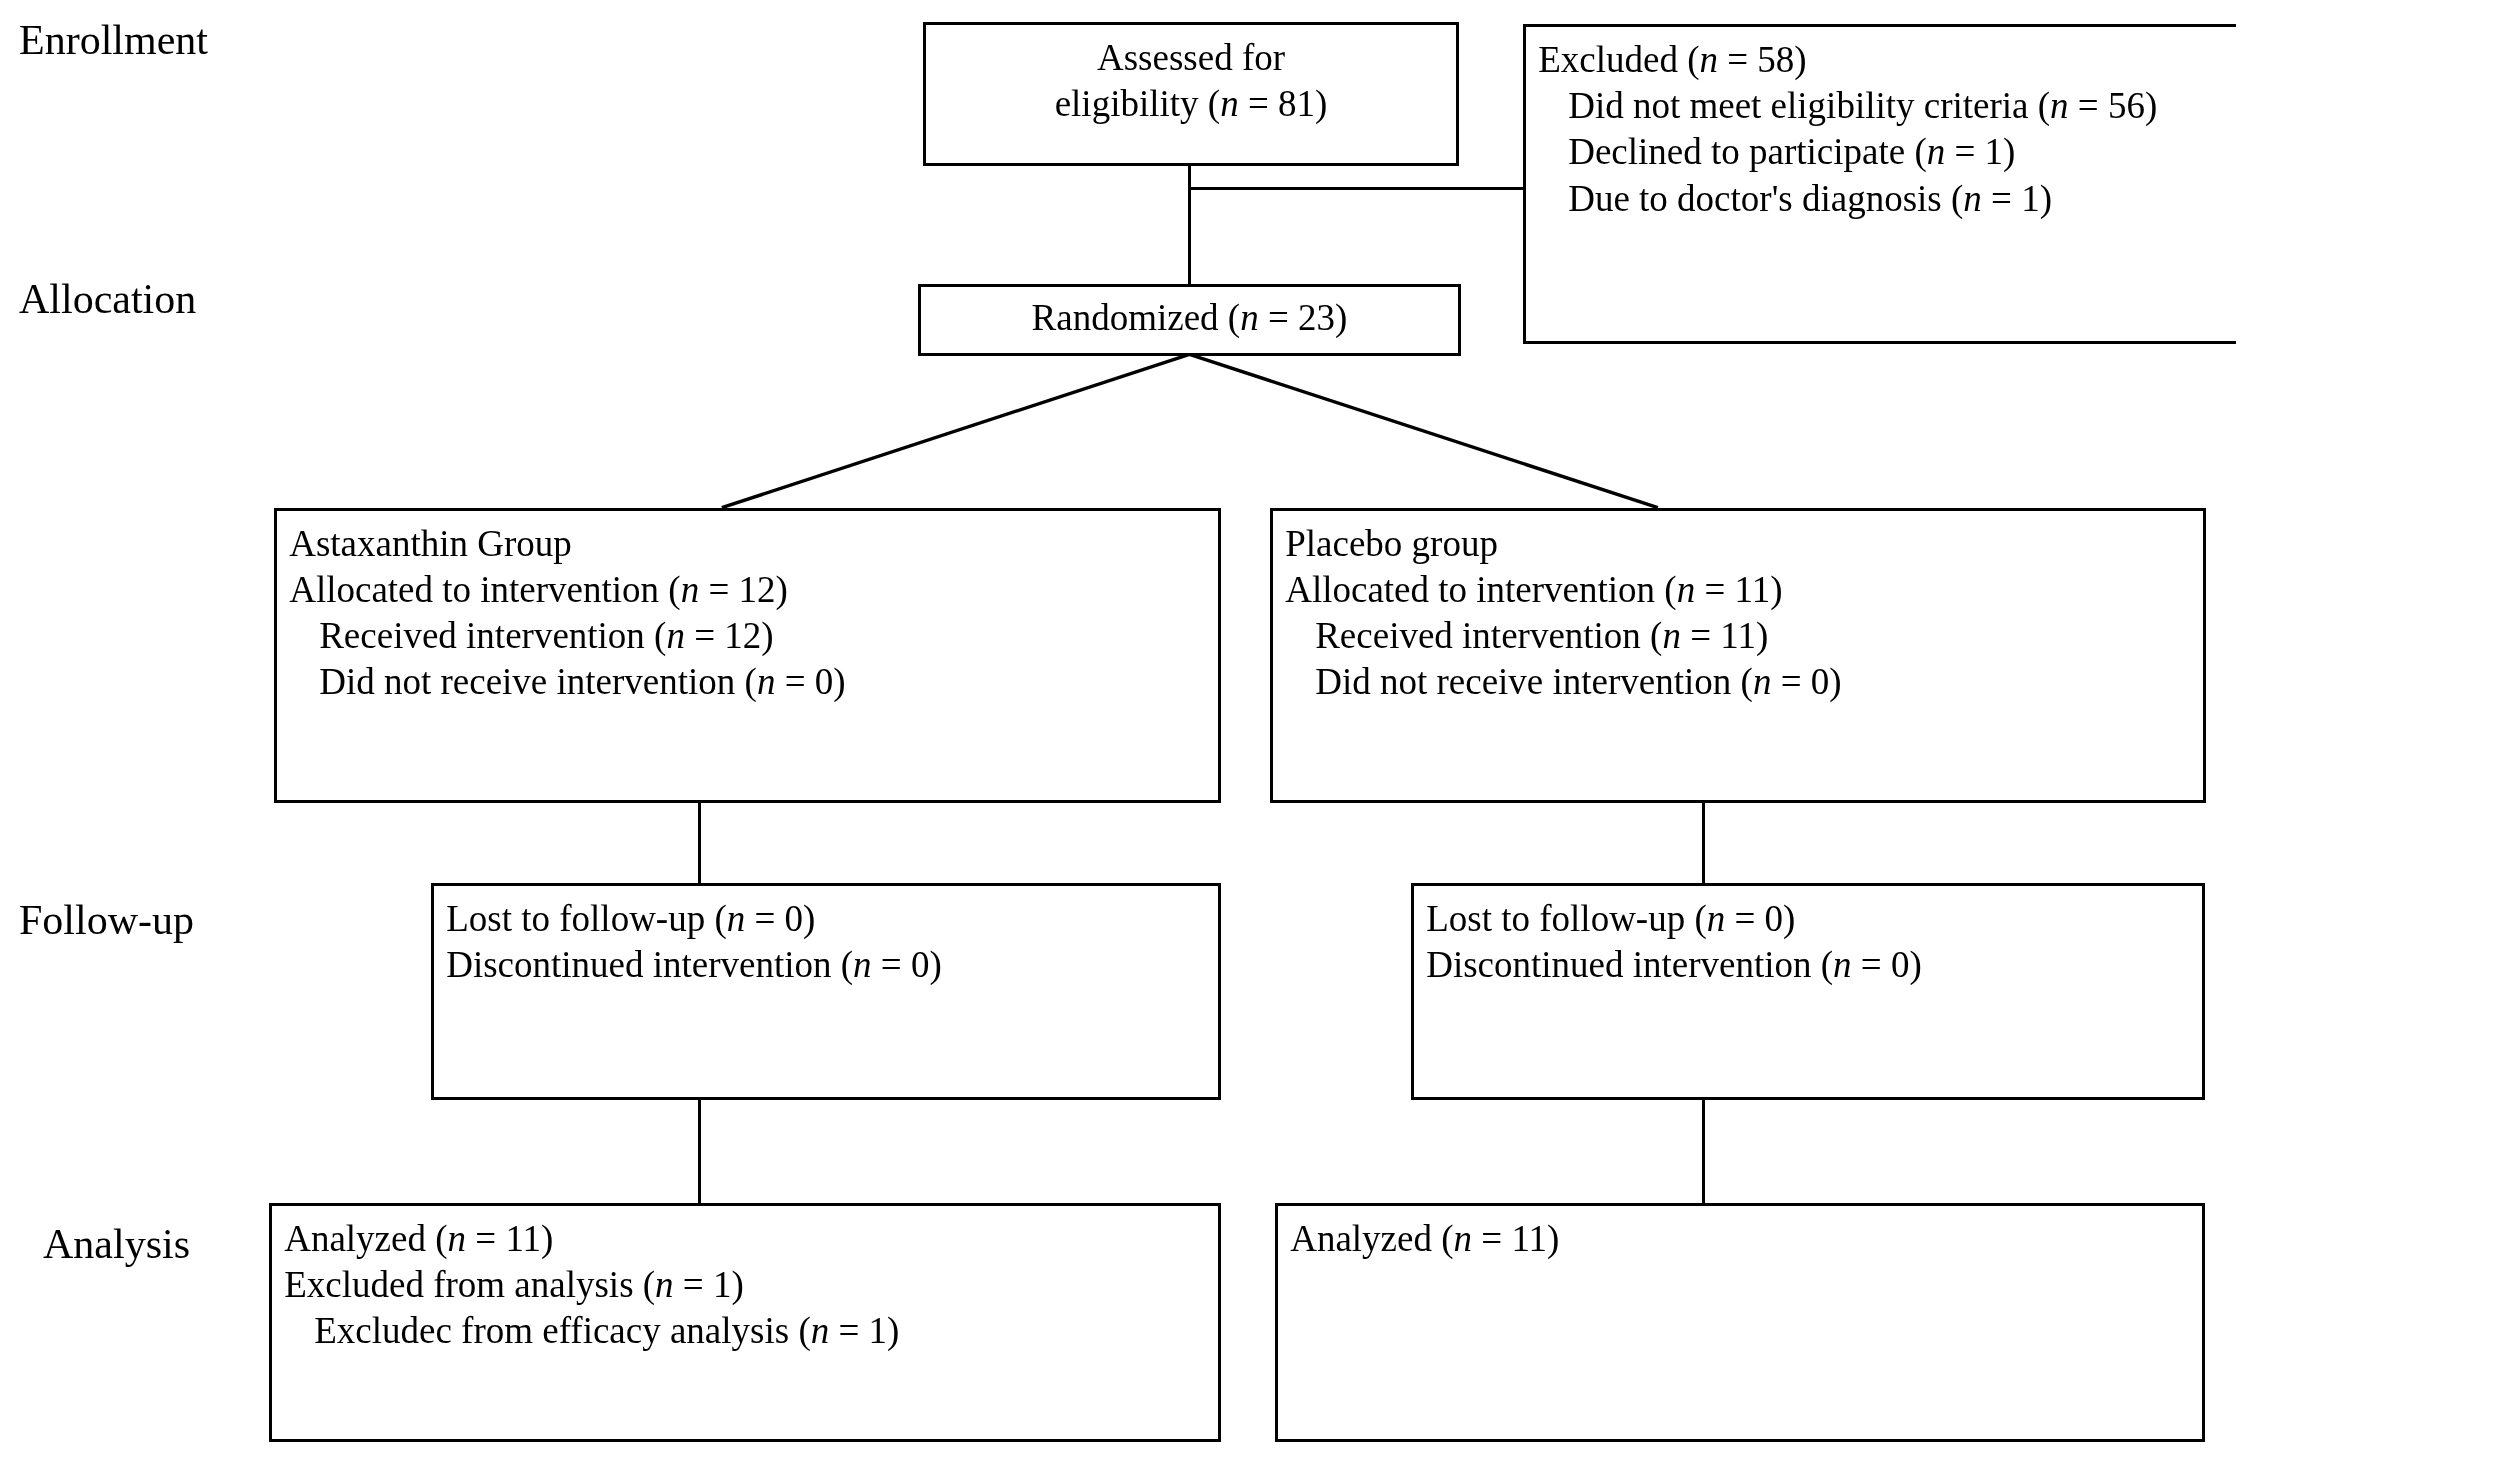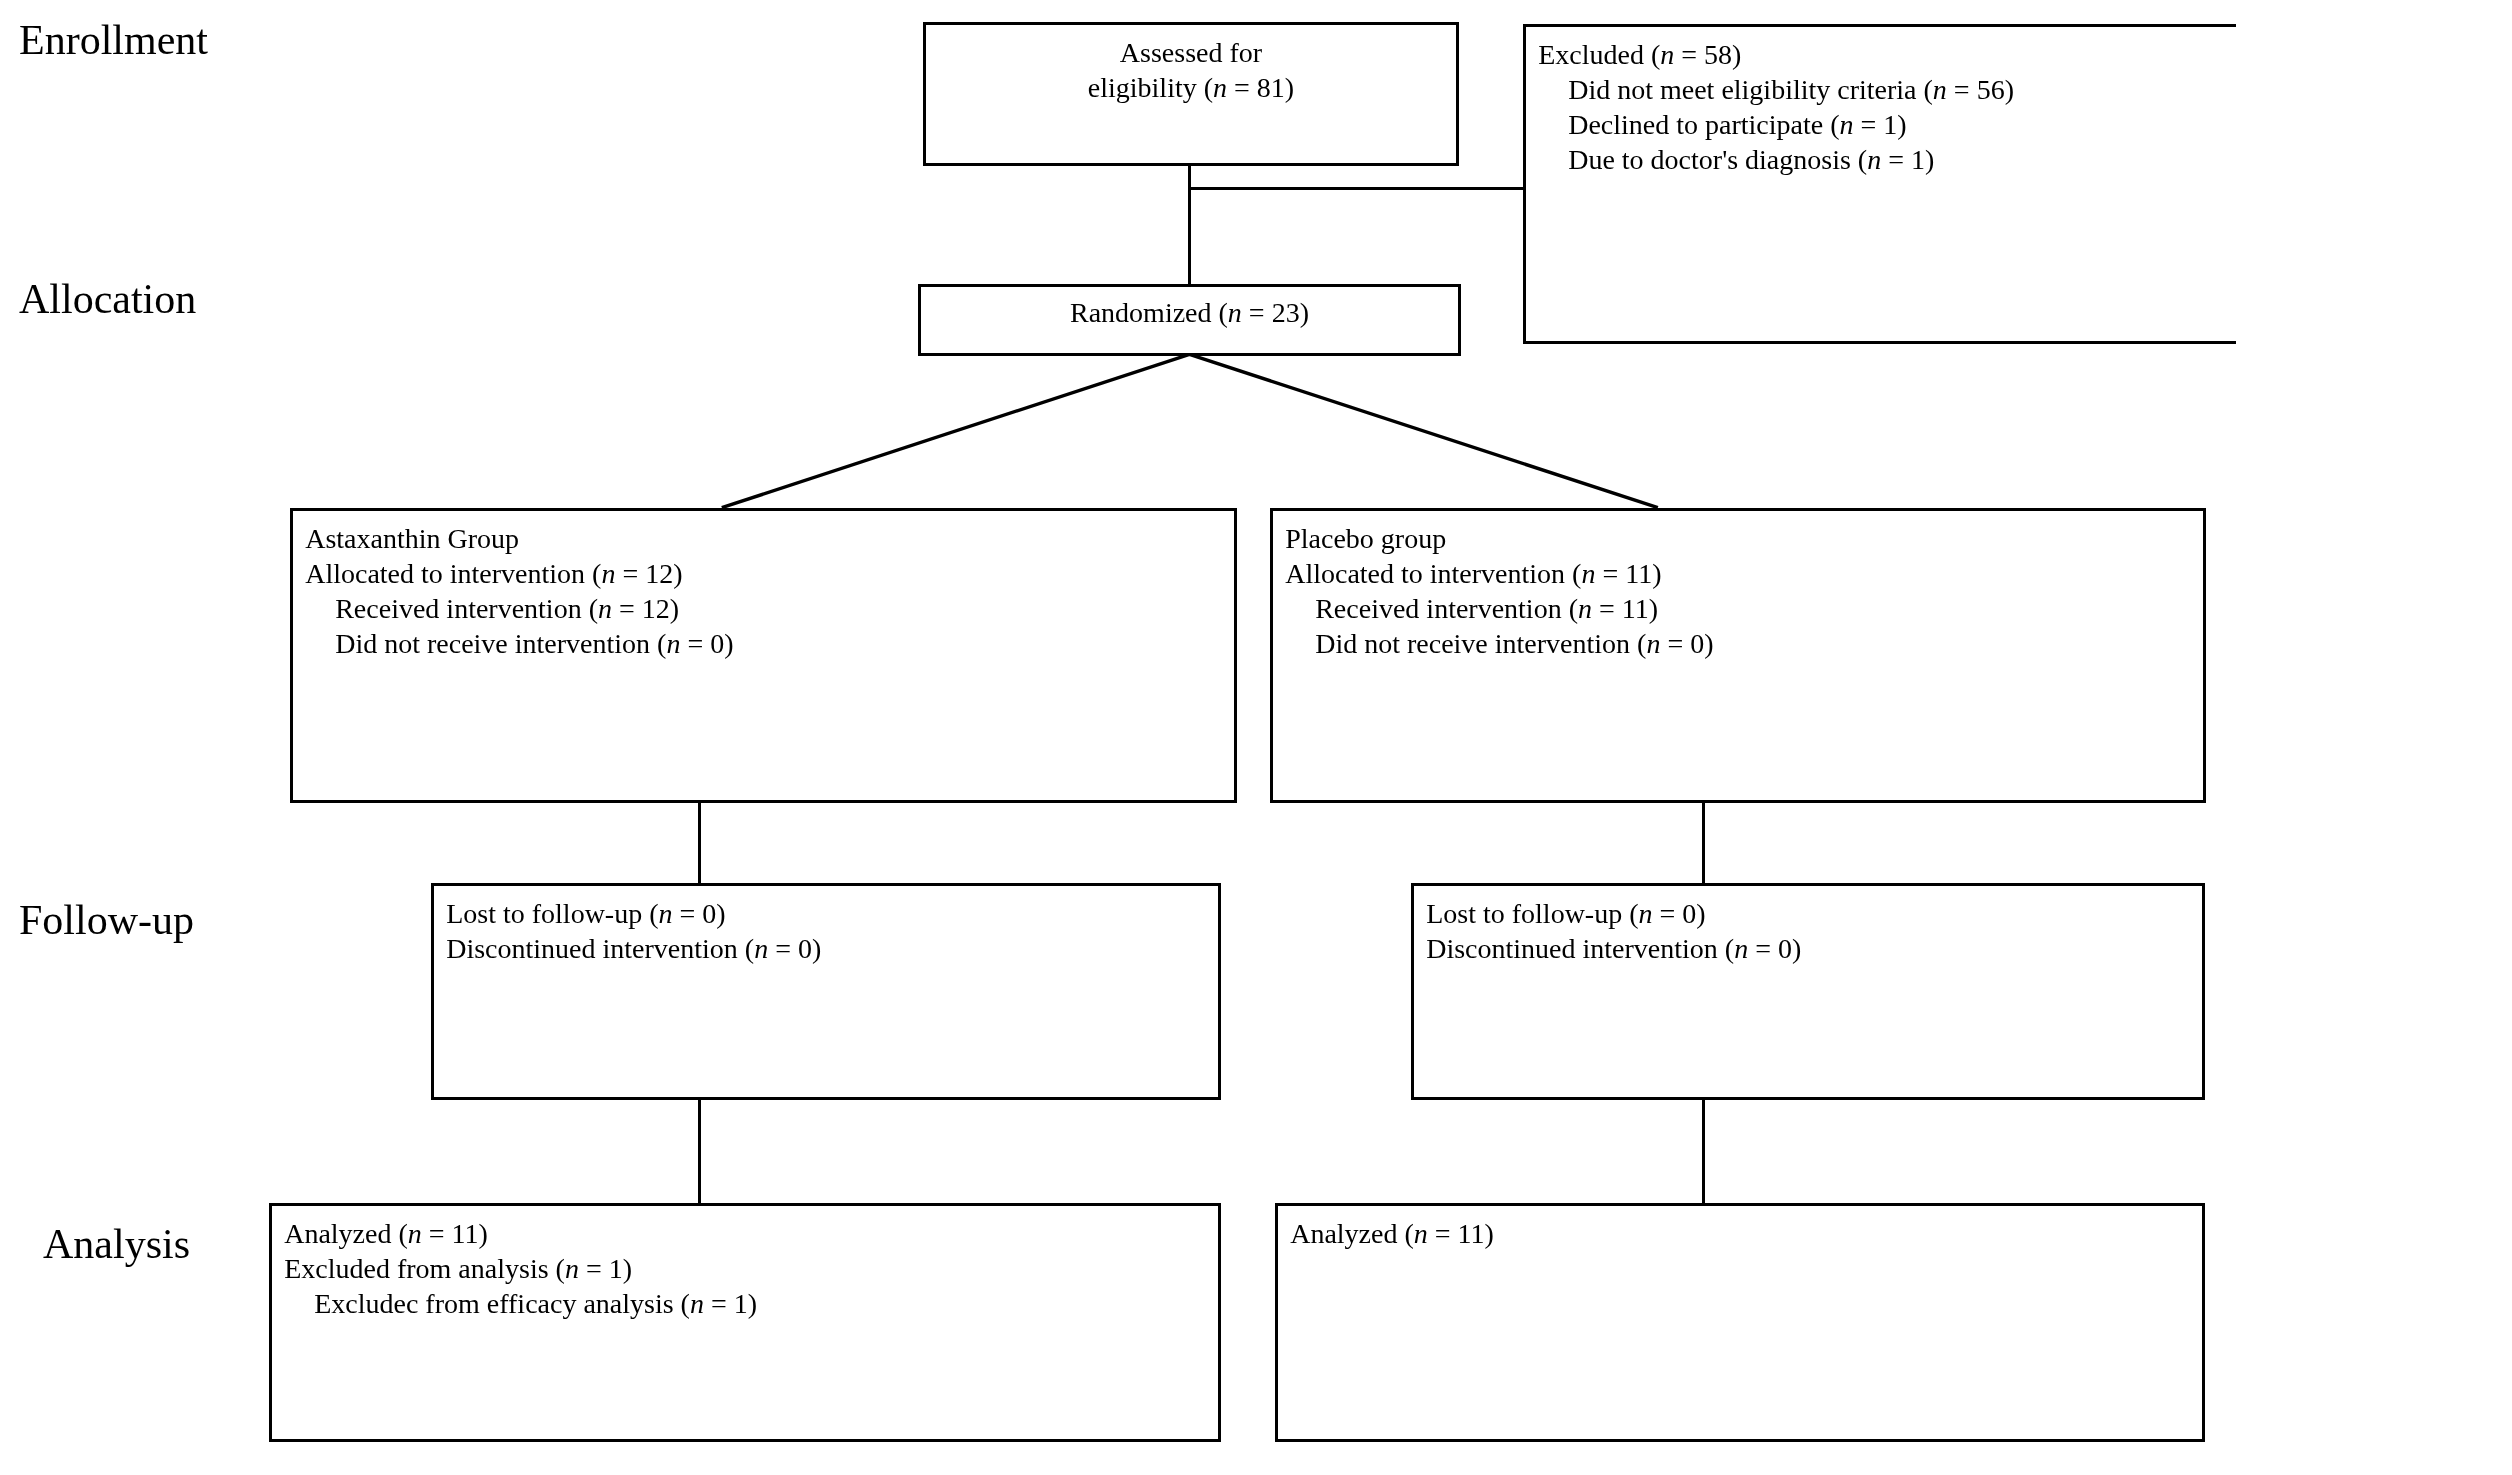--- a/index.html
+++ b/index.html
@@ -37,21 +37,21 @@
   .box-inner {
     position: absolute;
     left: 0; right: 0; top: 0;
     padding: 9.5px 12.2px 0 12.2px;
     box-sizing: border-box;
   }
   .box.center .box-inner {
     text-align: center;
   }
   .line {
-    font-size: 28px;
+    font-size: 37px;
     line-height: 1.25;
     white-space: nowrap;
     color: #000;
   }
   .line.indent1 { padding-left: 30px; }
   .ital { font-style: italic; }
 
   
   .conn-v {
     position: absolute;
@@ -117,21 +117,21 @@
       <div class="line indent1">Due to doctor's diagnosis  (<span class="ital">n</span> = 1)</div>
     </div>
   </div>
 
   <div class="box center" style="left:918px; top:284px; width:543px; height:72px;">
     <div class="box-inner" style="padding-top:8px;">
       <div class="line">Randomized (<span class="ital">n</span> = 23)</div>
     </div>
   </div>
 
-  <div class="box" style="left:274px; top:508px; width:947px; height:295px;margin-left:16px;">
+  <div class="box" style="left:274px; top:508px; width:947px; height:295px;">
     <div class="box-inner">
       <div class="line">Astaxanthin Group</div>
       <div class="line">Allocated to intervention (<span class="ital">n</span> = 12)</div>
       <div class="line indent1">Received intervention (<span class="ital">n</span> = 12)</div>
       <div class="line indent1">Did not receive intervention (<span class="ital">n</span> = 0)</div>
     </div>
   </div>
 
   <div class="box" style="left:1270px; top:508px; width:936px; height:295px;">
     <div class="box-inner">

